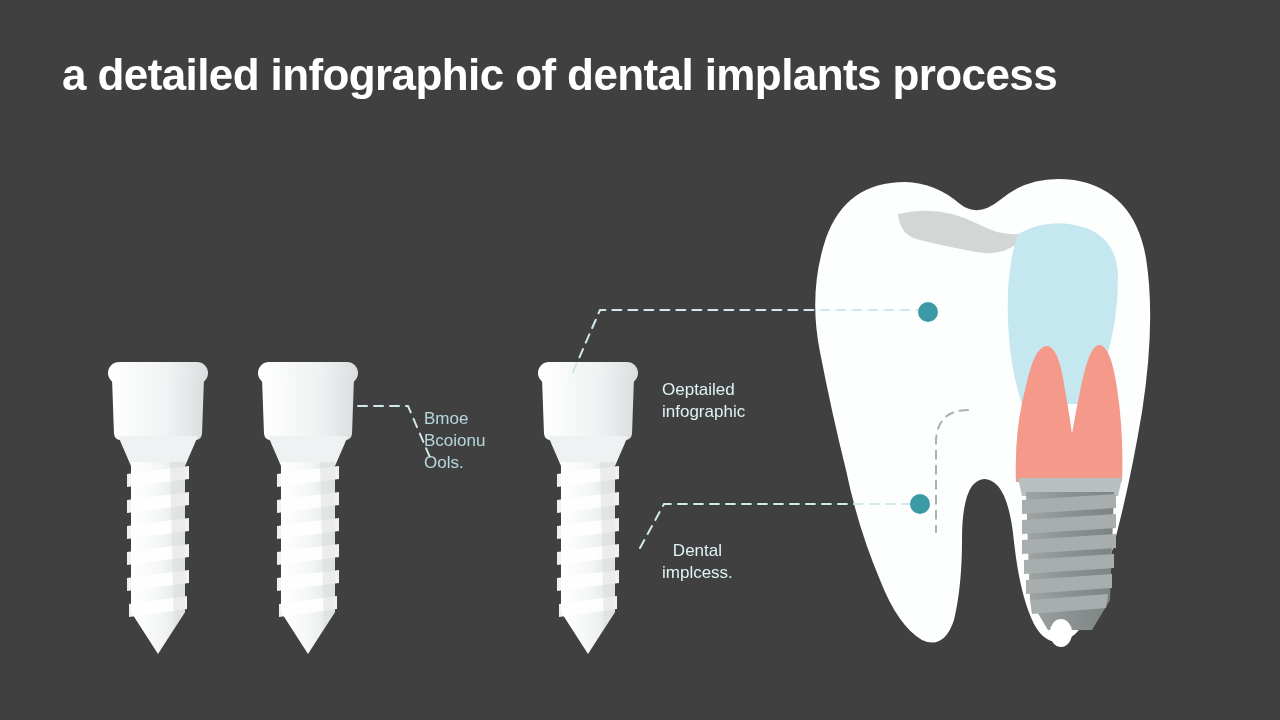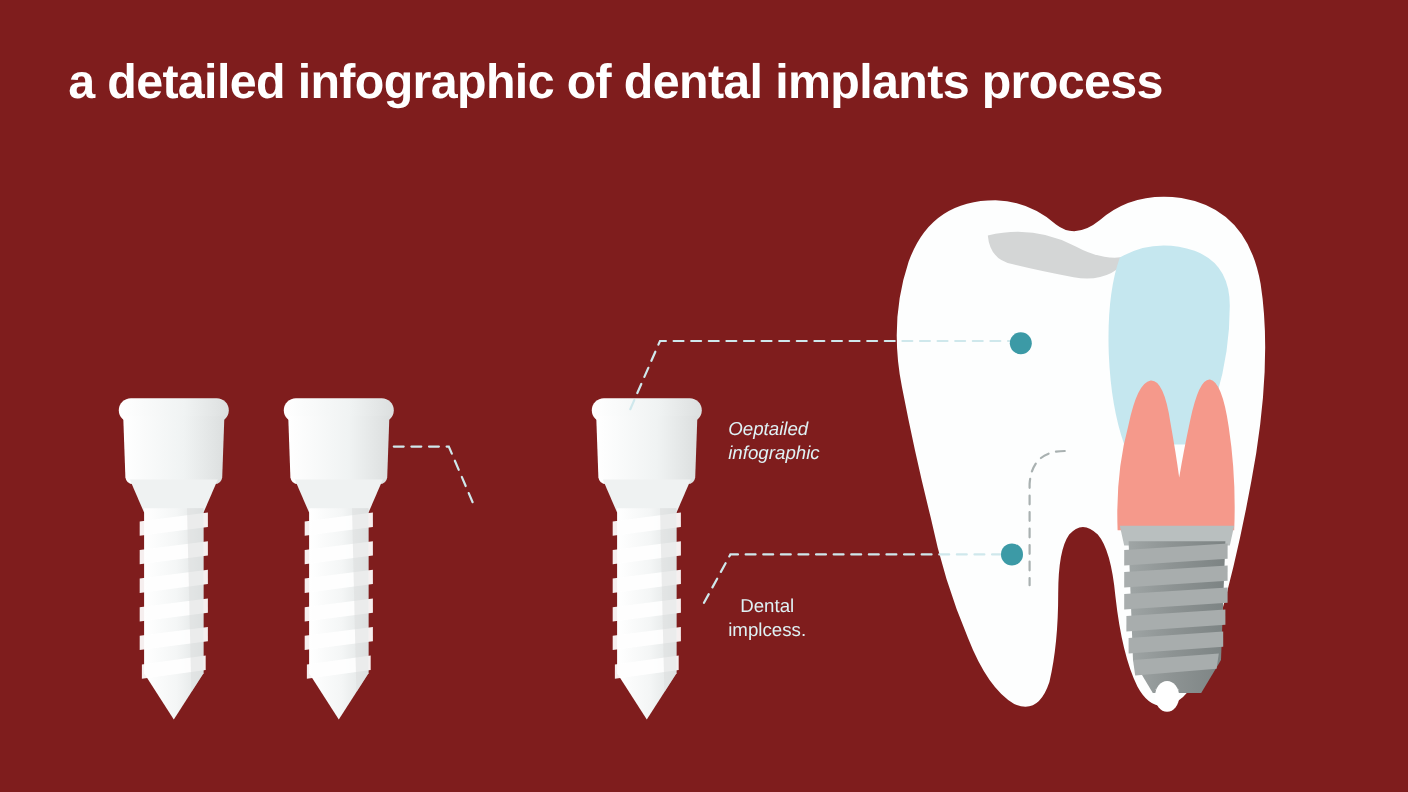--- a/index.html
+++ b/index.html
@@ -4,21 +4,21 @@
 <style>
   html, body {
     margin: 0;
     padding: 0;
     background: #1896a5;
   }
   .stage {
     position: relative;
     width: 1280px;
     height: 720px;
-    background: #7f1d1d;
+    background: #404040;
     overflow: hidden;
     font-family: "Liberation Sans", sans-serif;
   }
   .title {
     position: absolute;
     left: 62px;
     top: 50px;
     font-size: 44px;
     font-weight: bold;
     color: #ffffff;
@@ -32,21 +32,21 @@
     width: 1280px;
     height: 720px;
   }
   .callout {
     position: absolute;
     color: #dff2f5;
     font-size: 17px;
     line-height: 22px;
     white-space: pre-line;
   }
-  .callout-a { left: 662px; top: 379px; font-style: italic; }
+  .callout-a { left: 662px; top: 379px; }
   .callout-b { left: 662px; top: 540px; text-align: center; }
   .callout-garbled {
     position: absolute;
     left: 424px;
     top: 408px;
     color: #bfe3e8;
     font-size: 17px;
     line-height: 22px;
     white-space: pre-line;
     opacity: 0.92;
@@ -195,14 +195,17 @@
     </g>
 
     <circle cx="928" cy="312" r="10" fill="#3c9aa6"></circle>
     <circle cx="920" cy="504" r="10" fill="#3c9aa6"></circle>
   </svg>
 
   <div class="callout callout-a">Oeptailed
 infographic</div>
   <div class="callout callout-b">Dental
 implcess.</div>
+  <div class="callout-garbled">Bmoe
+Bcoionu
+Ools.</div>
 
 </div>
 
 </body></html>

